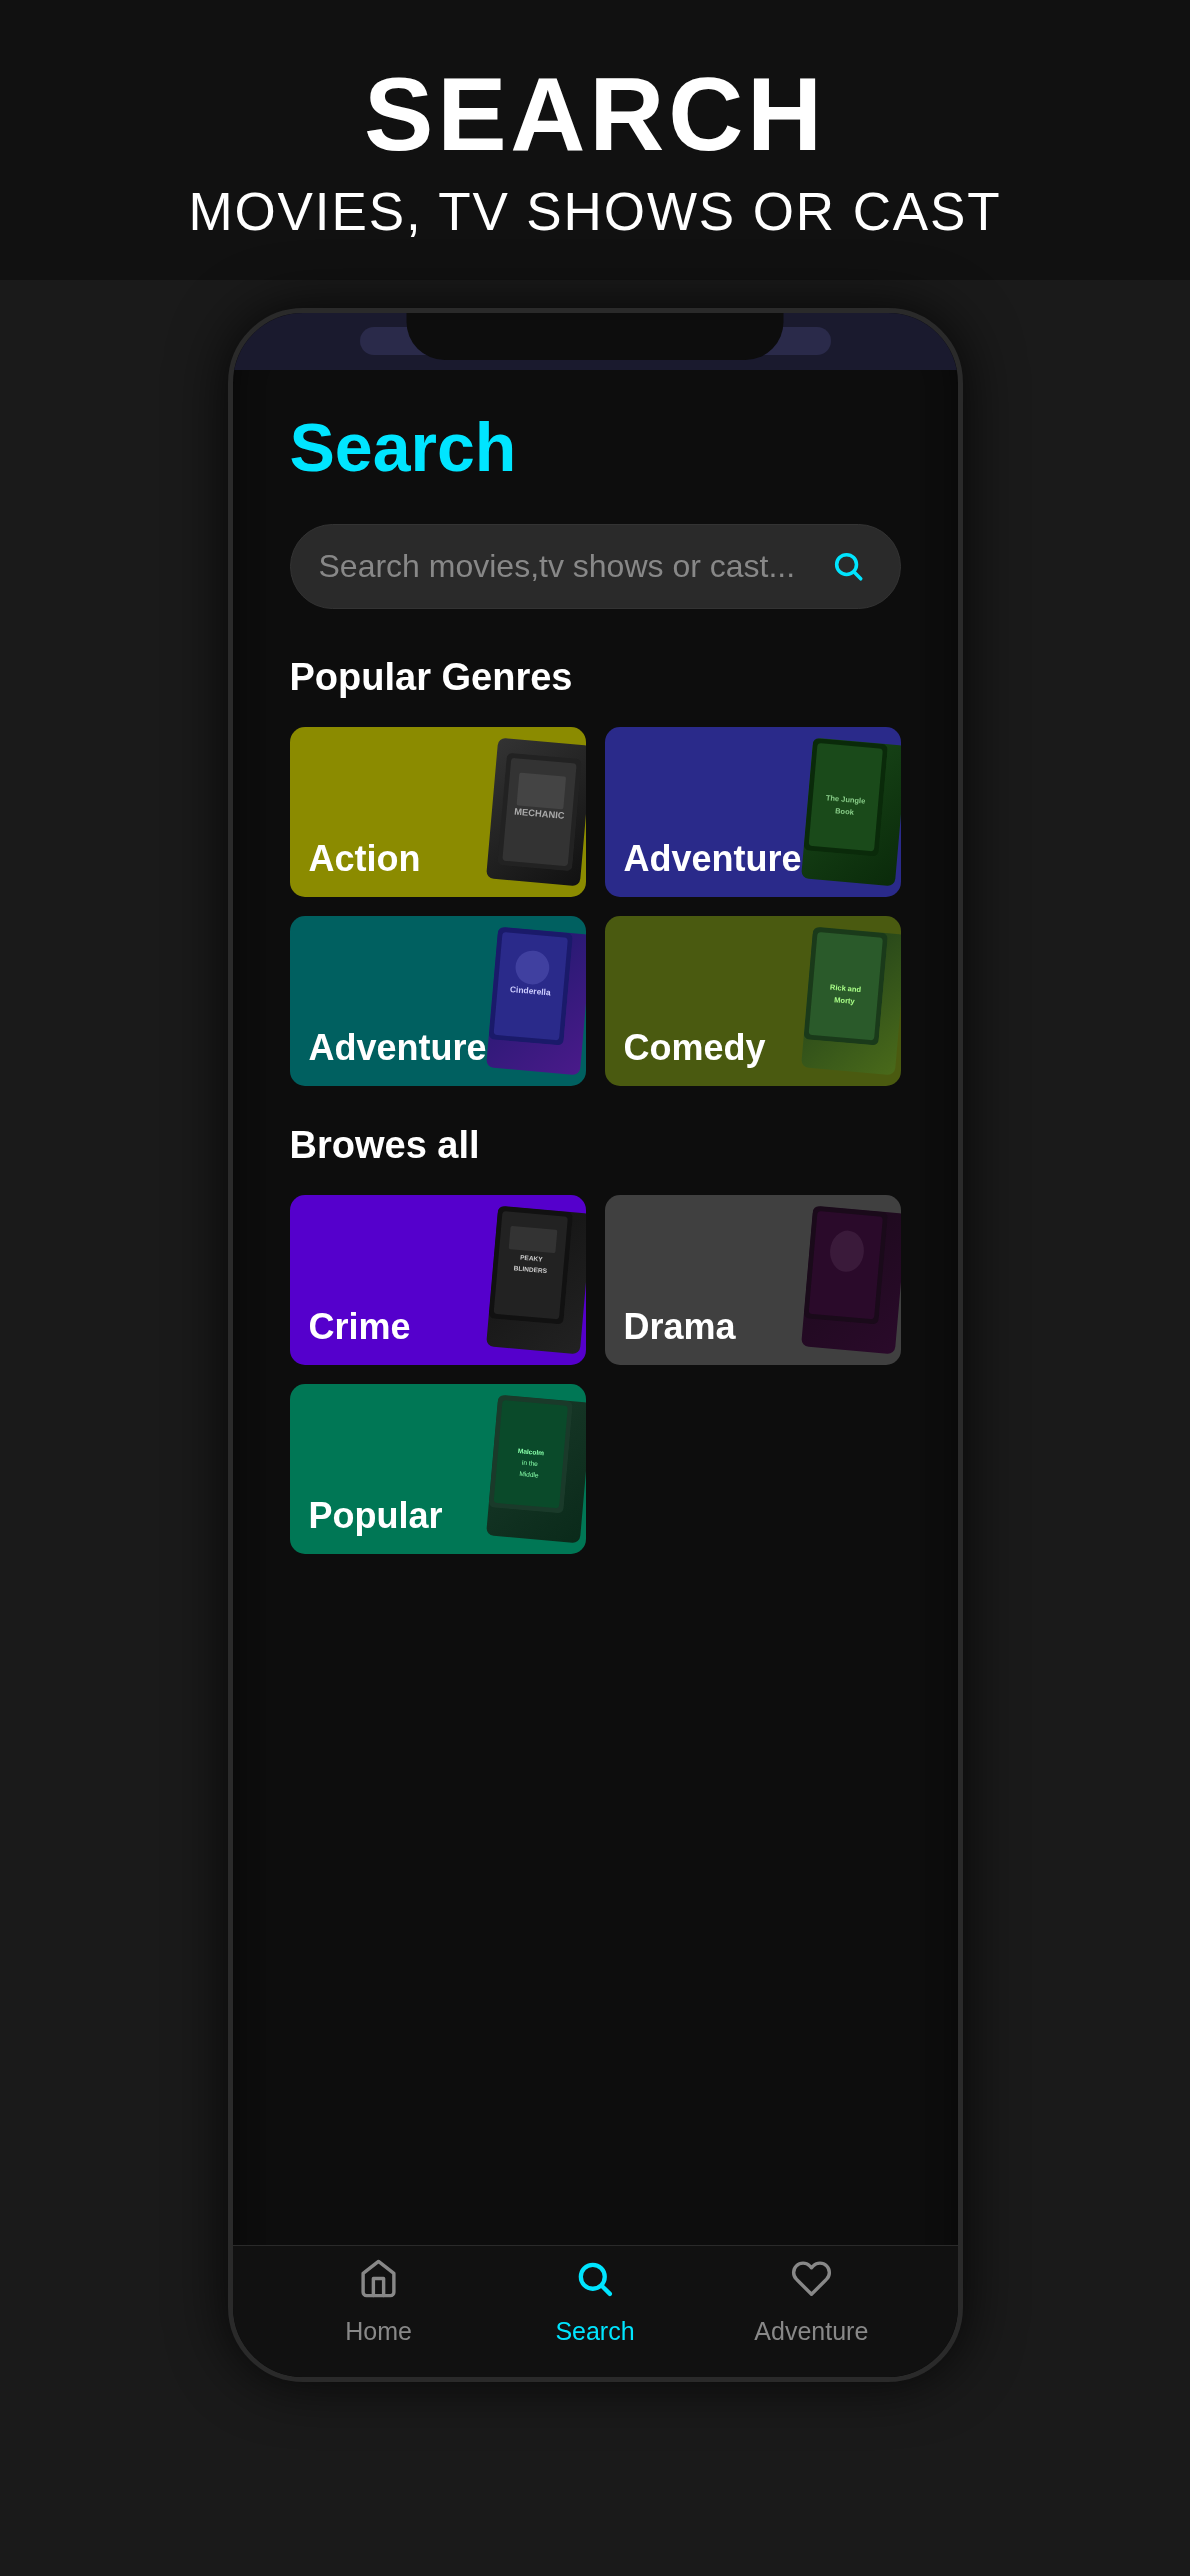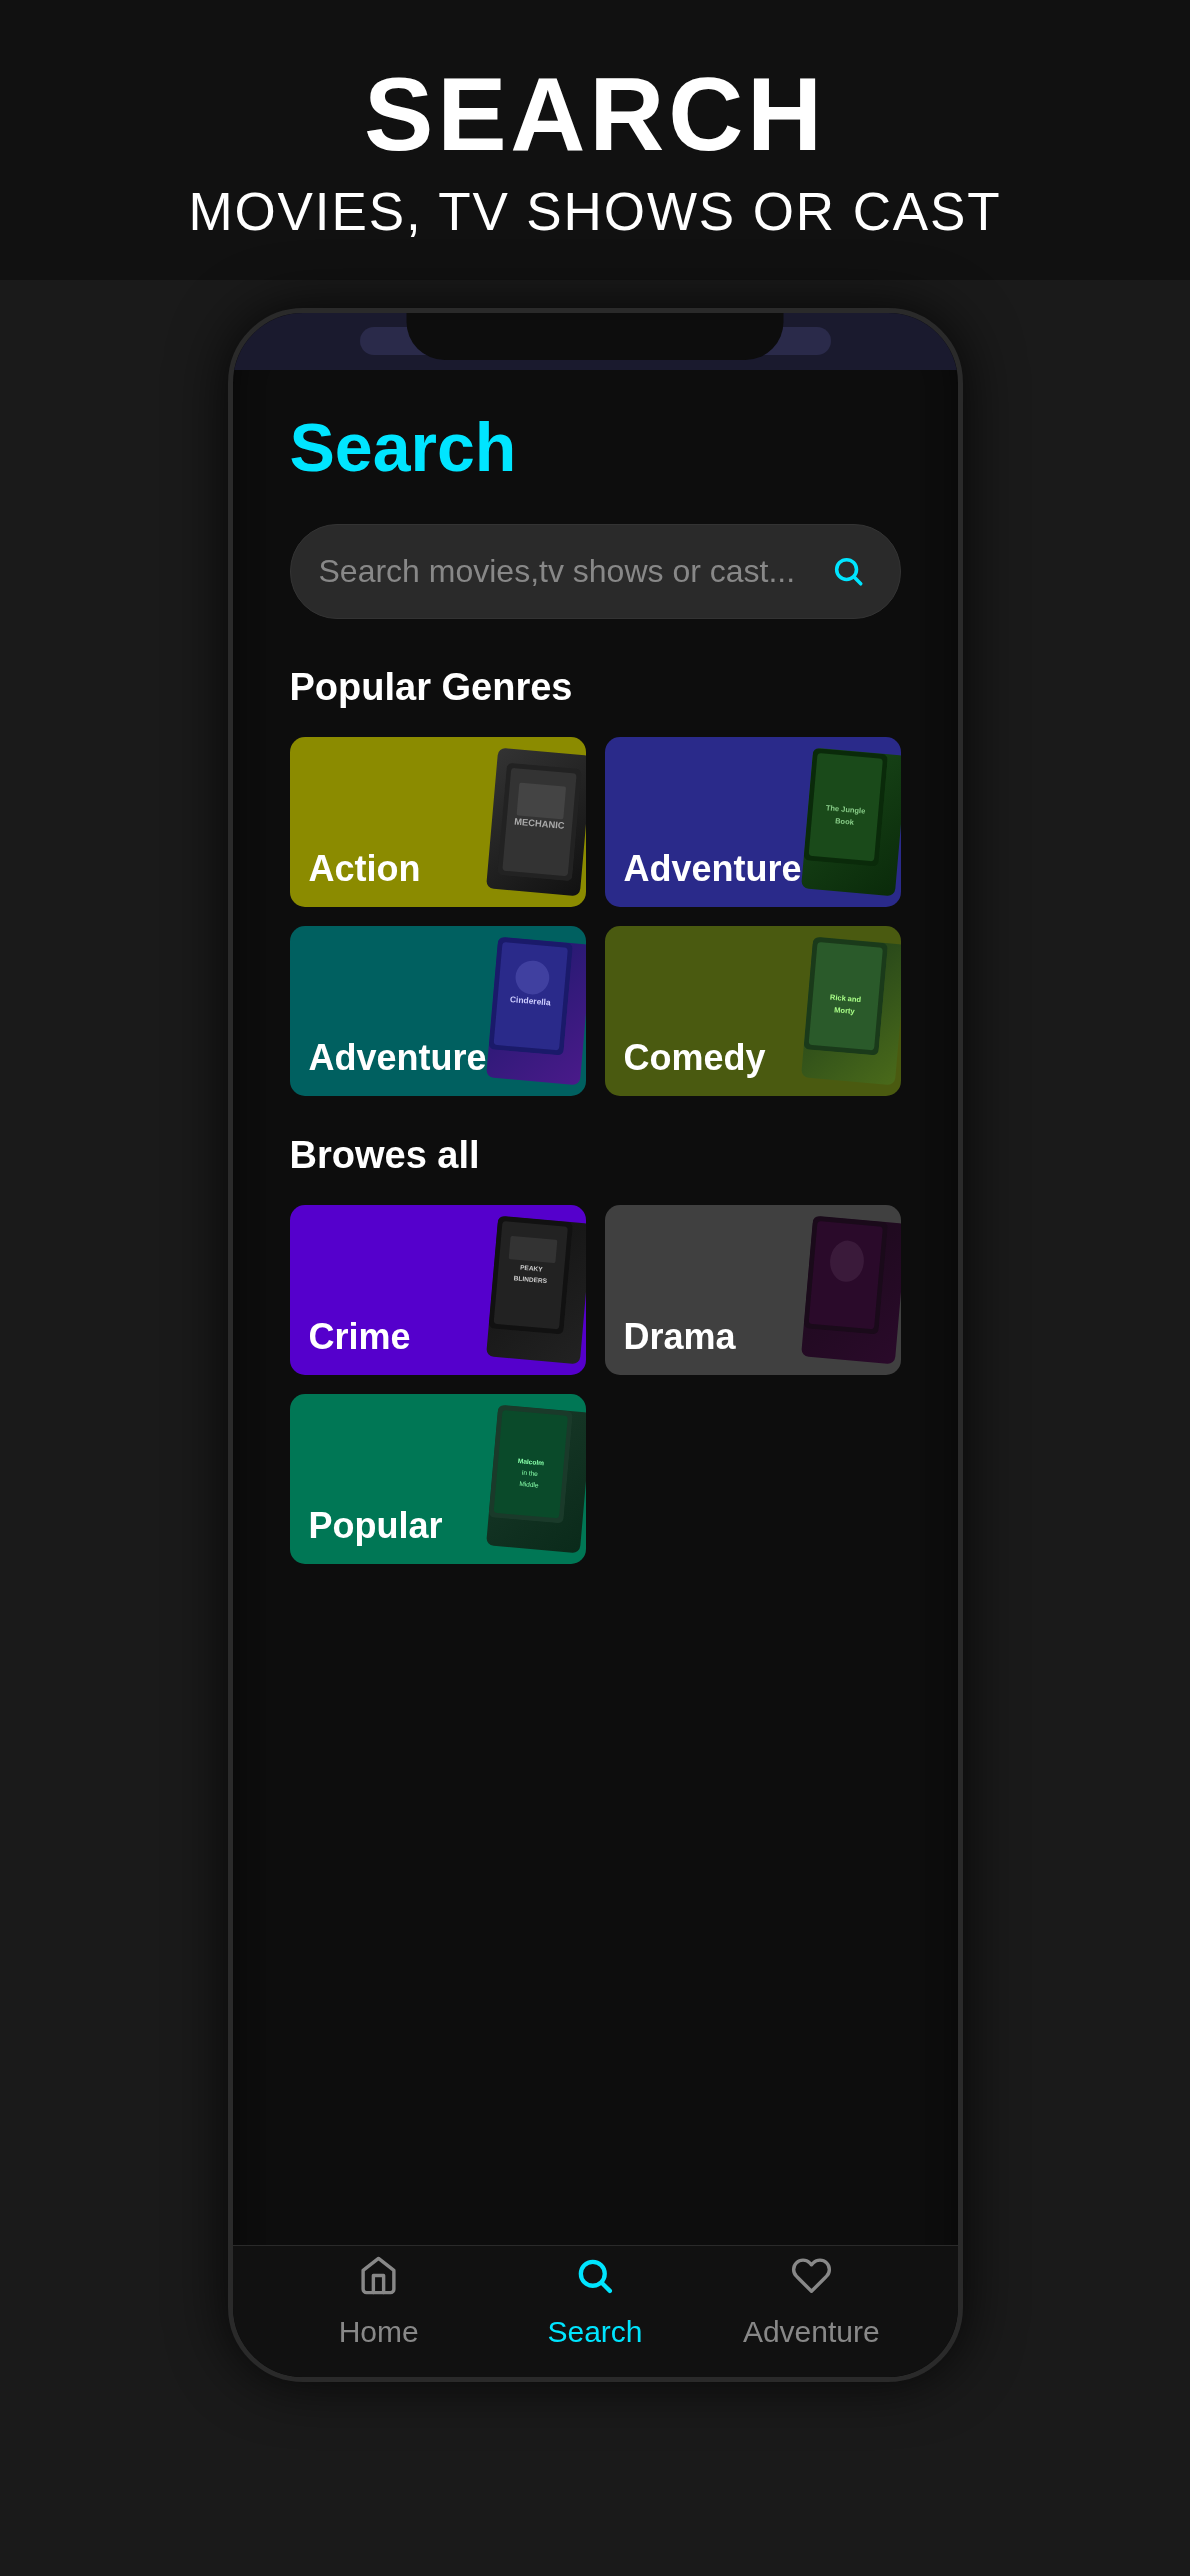--- a/index.html
+++ b/index.html
@@ -89,21 +89,21 @@
       font-size: 68px;
       font-weight: 800;
       color: #00e5ff;
       margin-bottom: 38px;
     }
 
     .search-bar {
       width: 100%;
       background: #2a2a2a;
       border-radius: 47px;
-      height: 95px;
+      height: 85px;
       display: flex;
       align-items: center;
       padding: 0 28px;
       margin-bottom: 47px;
       border: 0.9px solid #333;
     }
 
     .search-input-text {
       flex: 1;
       font-size: 32px;
@@ -210,21 +210,21 @@
     .nav-icon {
       font-size: 45px;
       color: #888;
     }
 
     .nav-icon.active {
       color: #00e5ff;
     }
 
     .nav-label {
-      font-size: 30px;
+      font-size: 25px;
       color: #888;
     }
 
     .nav-label.active {
       color: #00e5ff;
     }
 
     
     .mechanic-poster {
       background: linear-gradient(135deg, #333 0%, #111 100%);

